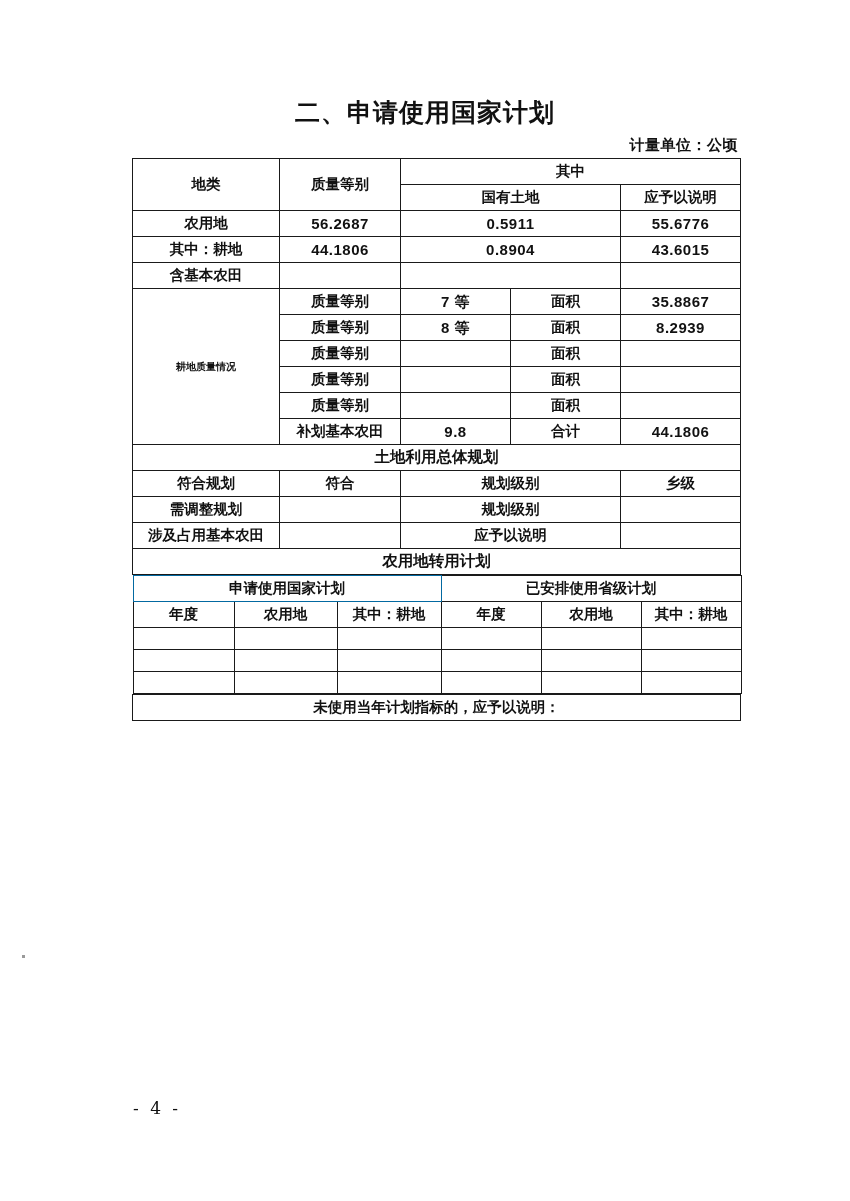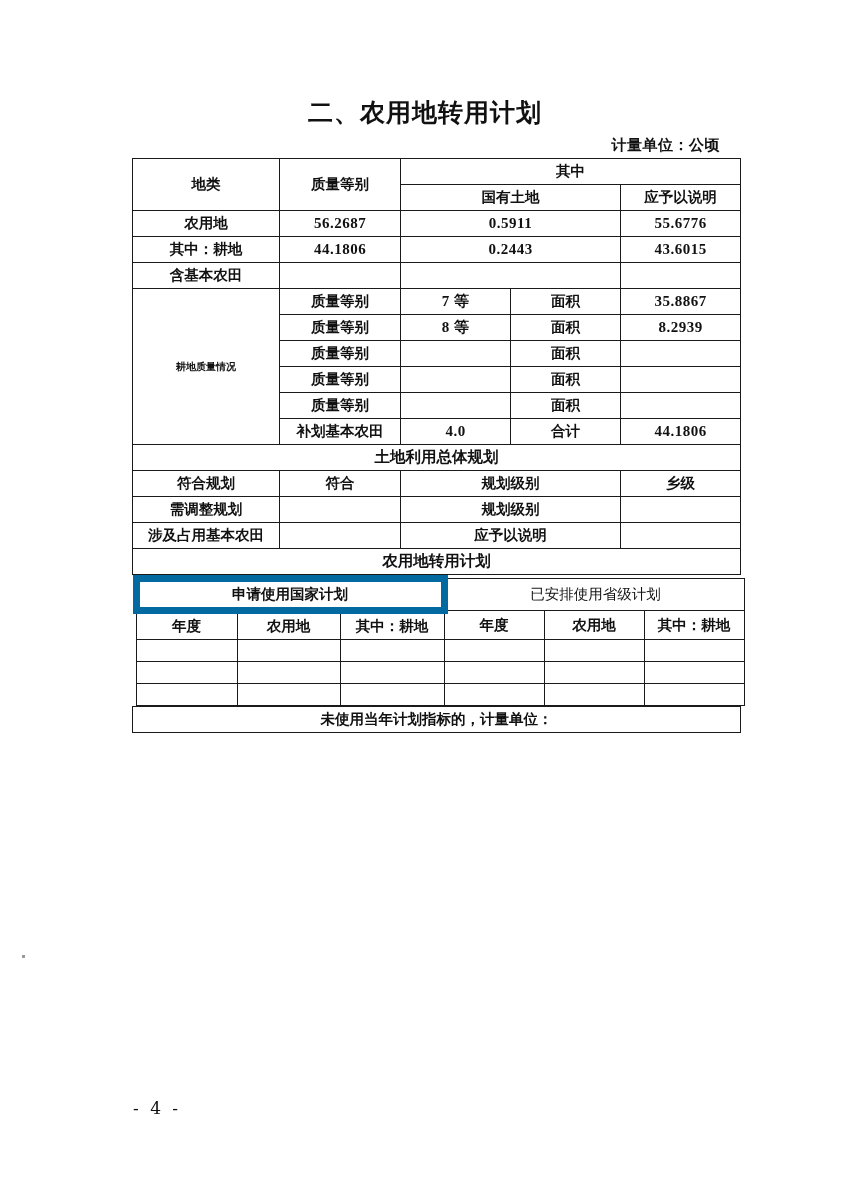--- a/index.html
+++ b/index.html
@@ -30,21 +30,21 @@
     top: 96px;
     text-align: center;
     font-size: 25px;
     font-weight: bold;
     letter-spacing: 1px;
     font-family: "DejaVu Sans", "Liberation Sans", sans-serif;
   }
 
   .unit-line {
     position: absolute;
-    right: 130px;
+    right: 112px;
     top: 136px;
     font-size: 15px;
     font-weight: bold;
     letter-spacing: 0.5px;
   }
 
   
   .tbl-wrap {
     position: absolute;
     left: 132px;
@@ -60,21 +60,21 @@
   table.main td {
     border: 1px solid #1a1a1a;
     text-align: center;
     vertical-align: middle;
     padding: 0 2px;
     height: 25px;
     line-height: 1.15;
     font-weight: bold;
   }
   td.num {
-    font-family: Liberation Serif, serif;
+    font-family: Liberation Sans, sans-serif;
     font-weight: normal;
     font-size: 15px;
     letter-spacing: 0.5px;
   }
   td.hdr {
     height: 23px;
     margin-top: 36px;
   }
   td.tall {
     height: 46px;
@@ -113,21 +113,21 @@
     width: 3px;
     height: 3px;
     background: #9a9a9a;
   }
 </style>
 </head>
 <body>
 
 <div class="page">
 
-  <div class="doc-title">二、农用地转用计划</div>
+  <div class="doc-title">二、申请使用国家计划</div>
 
   <div class="unit-line">计量单位：公顷</div>
 
   <div class="tbl-wrap">
     <table class="main">
       <colgroup>
         <col style="width:147px">
         <col style="width:121px">
         <col style="width:110px">
         <col style="width:110px">
@@ -147,21 +147,21 @@
 
         <tr>
           <td>农用地</td>
           <td class="num">56.2687</td>
           <td class="num" colspan="2">0.5911</td>
           <td class="num">55.6776</td>
         </tr>
         <tr>
           <td>其中：耕地</td>
           <td class="num">44.1806</td>
-          <td class="num" colspan="2">0.2443</td>
+          <td class="num" colspan="2">0.8904</td>
           <td class="num">43.6015</td>
         </tr>
         <tr>
           <td>含基本农田</td>
           <td class="num"></td>
           <td class="num" colspan="2"></td>
           <td class="num"></td>
         </tr>
 
         <tr>
@@ -190,21 +190,21 @@
           <td class="num"></td>
         </tr>
         <tr>
           <td>质量等别</td>
           <td class="num"></td>
           <td>面积</td>
           <td class="num"></td>
         </tr>
         <tr>
           <td>补划基本农田</td>
-          <td class="num">4.0</td>
+          <td class="num">9.8</td>
           <td>合计</td>
           <td class="num">44.1806</td>
         </tr>
 
         <tr>
           <td class="banner" colspan="5">土地利用总体规划</td>
         </tr>
         <tr>
           <td>符合规划</td>
           <td>符合</td>
@@ -233,22 +233,22 @@
               <colgroup>
                 <col style="width:101px">
                   <col style="width:103px">
                   <col style="width:104px">
                 <col style="width:100px">
                   <col style="width:100px">
                   <col style="width:100px">
               </colgroup>
               <tbody>
                 <tr>
-                  <td colspan="3" style="border:7px solid #0369a1;height:25px;text-align:center;font-weight:bold">申请使用国家计划</td>
-                  <td colspan="3" style="border:1px solid #1a1a1a;height:25px;text-align:center;font-weight:normal">已安排使用省级计划</td>
+                  <td colspan="3" style="border:1px solid #0369a1;height:25px;text-align:center;font-weight:bold">申请使用国家计划</td>
+                  <td colspan="3" style="border:1px solid #1a1a1a;height:25px;text-align:center;font-weight:bold">已安排使用省级计划</td>
                 </tr>
                 <tr>
                   <td style="border:1px solid #1a1a1a;height:25px;text-align:center;font-weight:bold">年度</td>
                   <td style="border:1px solid #1a1a1a;height:25px;text-align:center;font-weight:bold">农用地</td>
                   <td style="border:1px solid #1a1a1a;height:25px;text-align:center;font-weight:bold">其中：耕地</td>
                   <td style="border:1px solid #1a1a1a;height:25px;text-align:center;font-weight:bold">年度</td>
                   <td style="border:1px solid #1a1a1a;height:25px;text-align:center;font-weight:bold">农用地</td>
                   <td style="border:1px solid #1a1a1a;height:25px;text-align:center;font-weight:bold">其中：耕地</td>
                 </tr>
                 <tr>
@@ -274,21 +274,21 @@
                   <td style="border:1px solid #1a1a1a;height:21px"></td>
                   <td style="border:1px solid #1a1a1a;height:21px"></td>
                   <td style="border:1px solid #1a1a1a;height:21px"></td>
                 </tr>
               </tbody>
             </table>
           </td>
         </tr>
 
         <tr>
-          <td class="note" colspan="5">未使用当年计划指标的，计量单位：</td>
+          <td class="note" colspan="5">未使用当年计划指标的，应予以说明：</td>
         </tr>
 
       </tbody>
     </table>
   </div>
 
   <div class="speck"></div>
 
   <div class="page-number">- 4 -</div>
 

